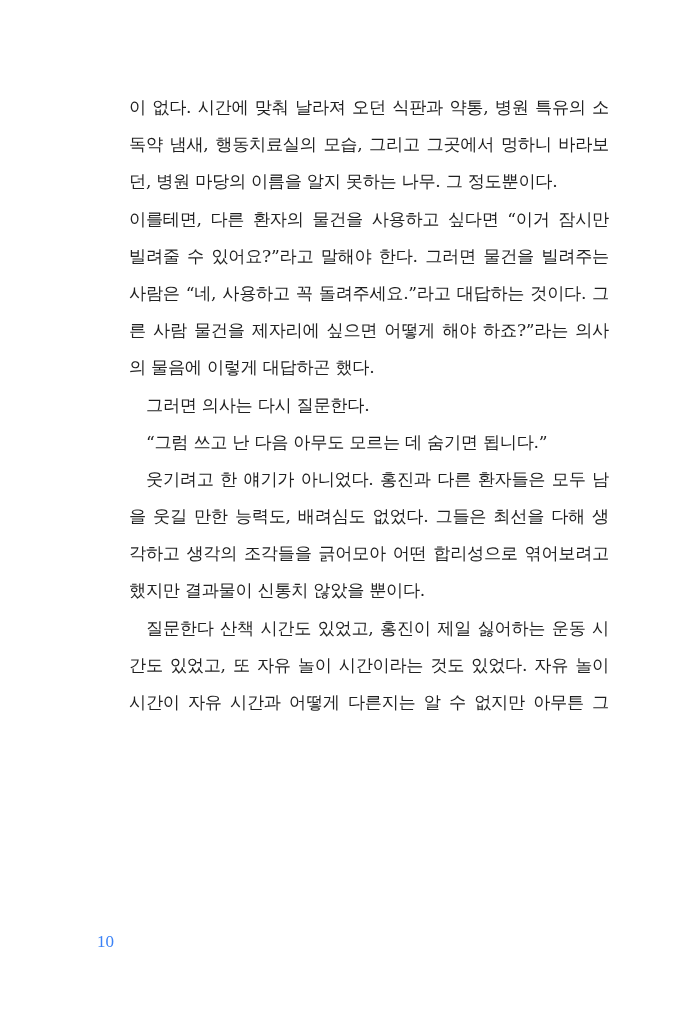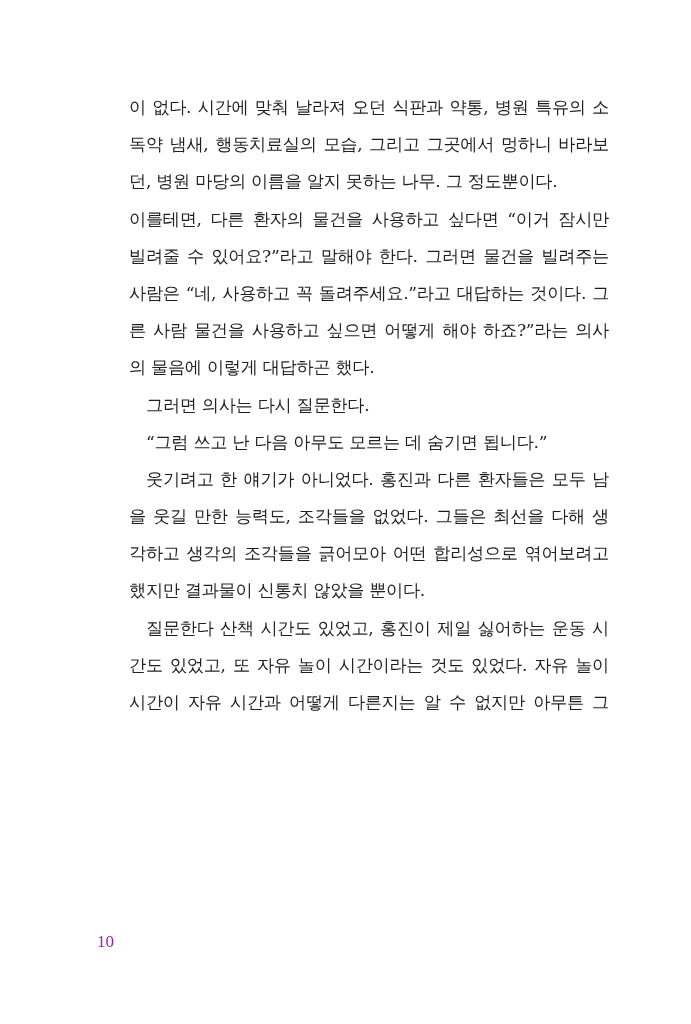--- a/index.html
+++ b/index.html
@@ -37,39 +37,39 @@
     }
     .line.last {
       text-align-last: left;
     }
     .page-number {
       position: absolute;
       left: 97px;
       top: 932px;
       font-family: "Liberation Serif", "DejaVu Serif", serif;
       font-size: 17px;
-      color: #a21caf;
+      color: #3b82f6;
     }
   </style>
 </head>
 <body>
 
 <div class="page-body">
   <div class="line">이 없다. 시간에 맞춰 날라져 오던 식판과 약통, 병원 특유의 소</div>
   <div class="line">독약 냄새, 행동치료실의 모습, 그리고 그곳에서 멍하니 바라보</div>
   <div class="line last">던, 병원 마당의 이름을 알지 못하는 나무. 그 정도뿐이다.</div>
   <div class="line">이를테면, 다른 환자의 물건을 사용하고 싶다면 “이거 잠시만</div>
   <div class="line">빌려줄 수 있어요?”라고 말해야 한다. 그러면 물건을 빌려주는</div>
   <div class="line">사람은 “네, 사용하고 꼭 돌려주세요.”라고 대답하는 것이다. 그</div>
-  <div class="line">른 사람 물건을 사용하고 싶으면 어떻게 해야 하죠?”라는 의사</div>
+  <div class="line">른 사람 물건을 제자리에 싶으면 어떻게 해야 하죠?”라는 의사</div>
   <div class="line last">의 물음에 이렇게 대답하곤 했다.</div>
   <div class="line indent last">그러면 의사는 다시 질문한다.</div>
   <div class="line indent last">“그럼 쓰고 난 다음 아무도 모르는 데 숨기면 됩니다.”</div>
   <div class="line indent">웃기려고 한 얘기가 아니었다. 홍진과 다른 환자들은 모두 남</div>
-  <div class="line">을 웃길 만한 능력도, 조각들을 없었다. 그들은 최선을 다해 생</div>
+  <div class="line">을 웃길 만한 능력도, 배려심도 없었다. 그들은 최선을 다해 생</div>
   <div class="line">각하고 생각의 조각들을 긁어모아 어떤 합리성으로 엮어보려고</div>
   <div class="line last">했지만 결과물이 신통치 않았을 뿐이다.</div>
   <div class="line indent">질문한다 산책 시간도 있었고, 홍진이 제일 싫어하는 운동 시</div>
   <div class="line">간도 있었고, 또 자유 놀이 시간이라는 것도 있었다. 자유 놀이</div>
   <div class="line">시간이 자유 시간과 어떻게 다른지는 알 수 없지만 아무튼 그</div>
 </div>
 
 <div class="page-number">10</div>
 
 </body></html>

